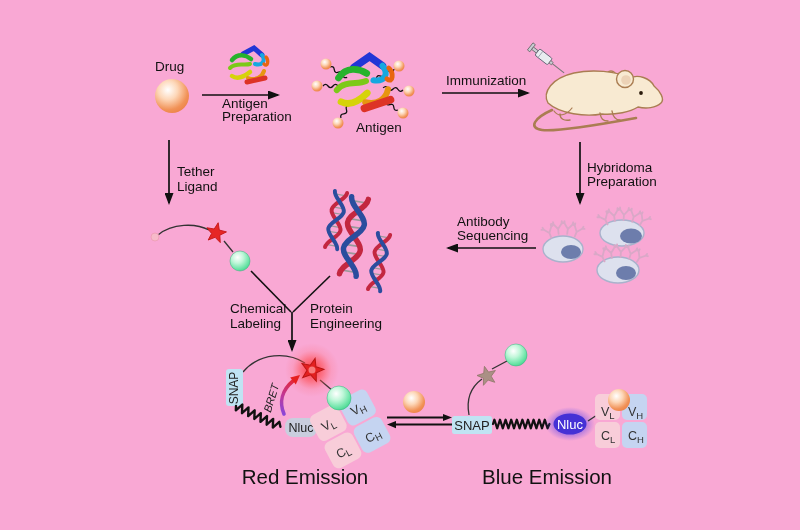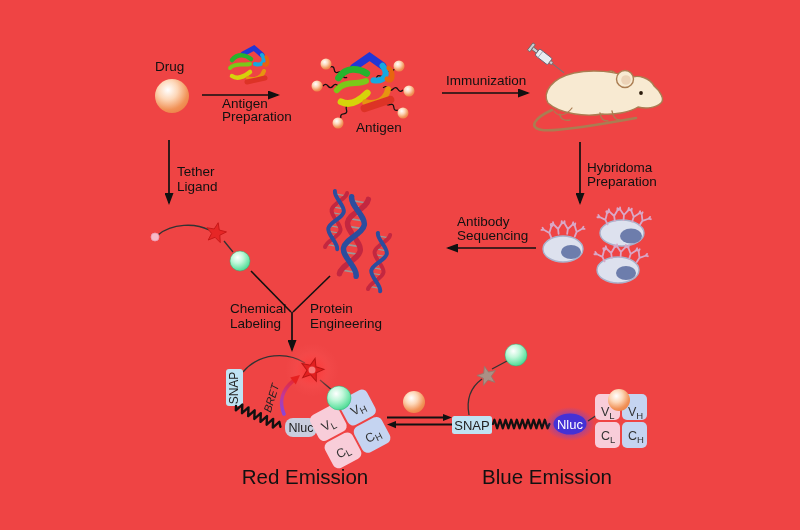--- a/index.html
+++ b/index.html
@@ -1,16 +1,16 @@
 <!DOCTYPE html>
 <html><head>
 <meta charset="utf-8">
 <style>
   html,body{margin:0;padding:0;background:#fff;}
-  .stage{position:relative;width:800px;height:530px;background:#ef4444;overflow:hidden;
+  .stage{position:relative;width:800px;height:530px;background:#f9a8d4;overflow:hidden;
          font-family:"Liberation Sans",sans-serif;}
   svg{display:block}
   svg text{font-family:"Liberation Sans",sans-serif;fill:#111;}
   .lbl{font-size:13.5px;}
   .em{font-size:20.5px;}
   .tag{font-size:12px;fill:#222;}
   .tagr{font-size:13px;fill:#222;}
   .nlucL{font-size:12.5px;fill:#222;}
   .nlucR{font-size:13px;fill:#ffffff;}
   .bret{font-size:11px;font-style:italic;fill:#222;}

